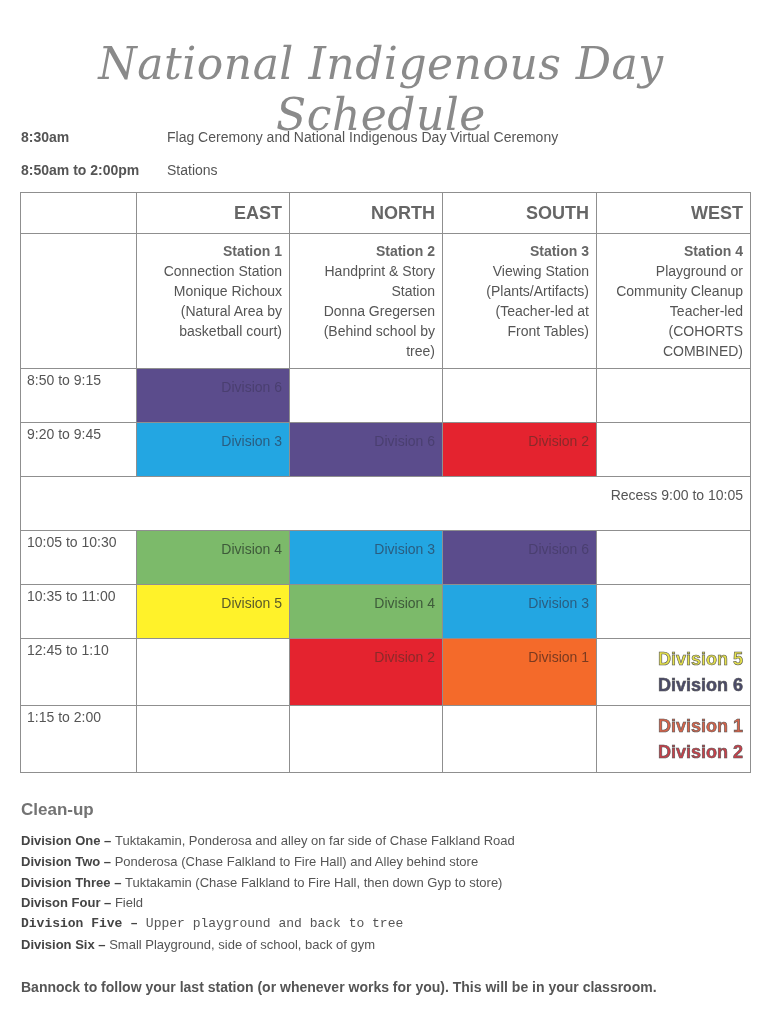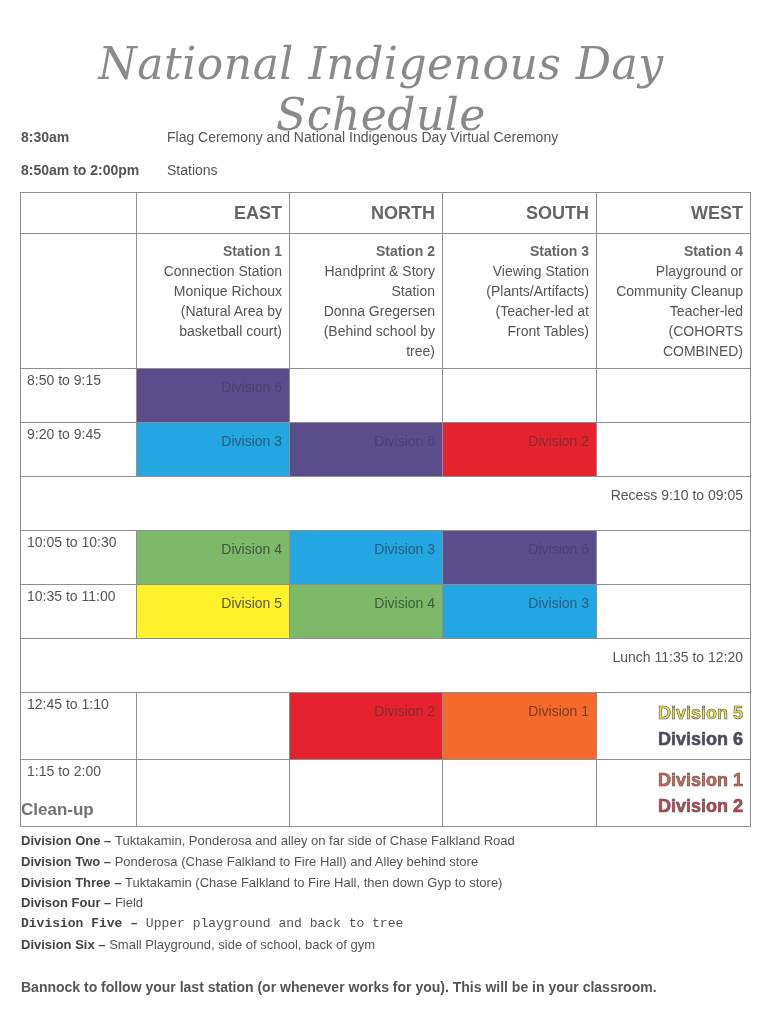--- a/index.html
+++ b/index.html
@@ -91,21 +91,21 @@
         </td>
         <td class="c-purple" style="background: rgb(91, 76, 140);">
           <div class="cell">Division 6</div>
         </td>
         <td class="c-red" style="background: rgb(228, 35, 47);">
           <div class="cell">Division 2</div>
         </td>
         <td class="west"></td>
       </tr>
       <tr>
-        <td colspan="5" class="break">Recess 9:10 to 09:05</td>
+        <td colspan="5" class="break">Recess 9:00 to 10:05</td>
       </tr>
       <tr>
         <td class="time">10:05 to 10:30</td>
         <td class="c-green" style="background: rgb(124, 186, 106);">
           <div class="cell">Division 4</div>
         </td>
         <td class="c-blue" style="background: rgb(35, 166, 226);">
           <div class="cell">Division 3</div>
         </td>
         <td class="c-purple" style="background: rgb(91, 76, 140);">
@@ -118,23 +118,20 @@
         <td class="c-yellow" style="background: rgb(255, 242, 42);">
           <div class="cell">Division 5</div>
         </td>
         <td class="c-green" style="background: rgb(124, 186, 106);">
           <div class="cell">Division 4</div>
         </td>
         <td class="c-blue" style="background: rgb(35, 166, 226);">
           <div class="cell">Division 3</div>
         </td>
         <td class="west"></td>
-      </tr>
-      <tr>
-        <td colspan="5" class="break">Lunch 11:35 to 12:20</td>
       </tr>
       <tr>
         <td class="time">12:45 to 1:10</td>
         <td>
           <div class="cell tall"></div>
         </td>
         <td class="c-red" style="background: rgb(228, 35, 47);">
           <div class="cell tall">Division 2</div>
         </td>
         <td class="c-orange" style="background: rgb(244, 106, 42);">

